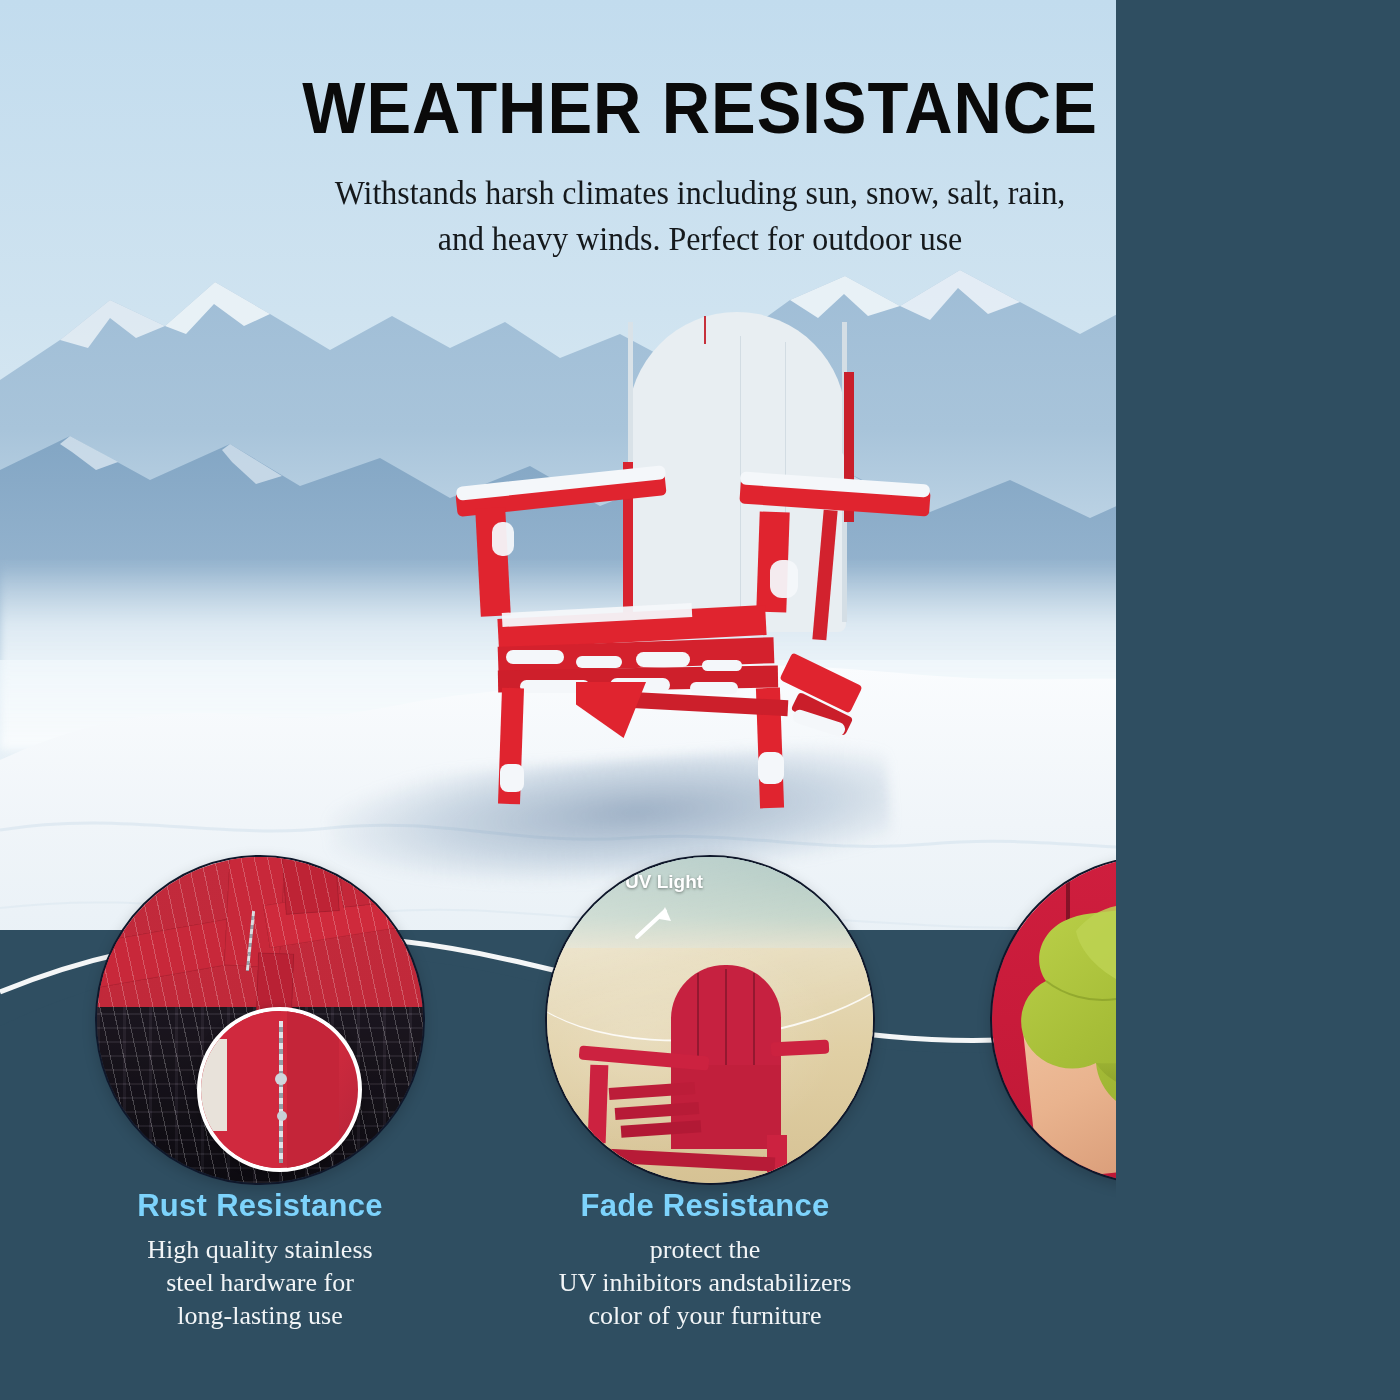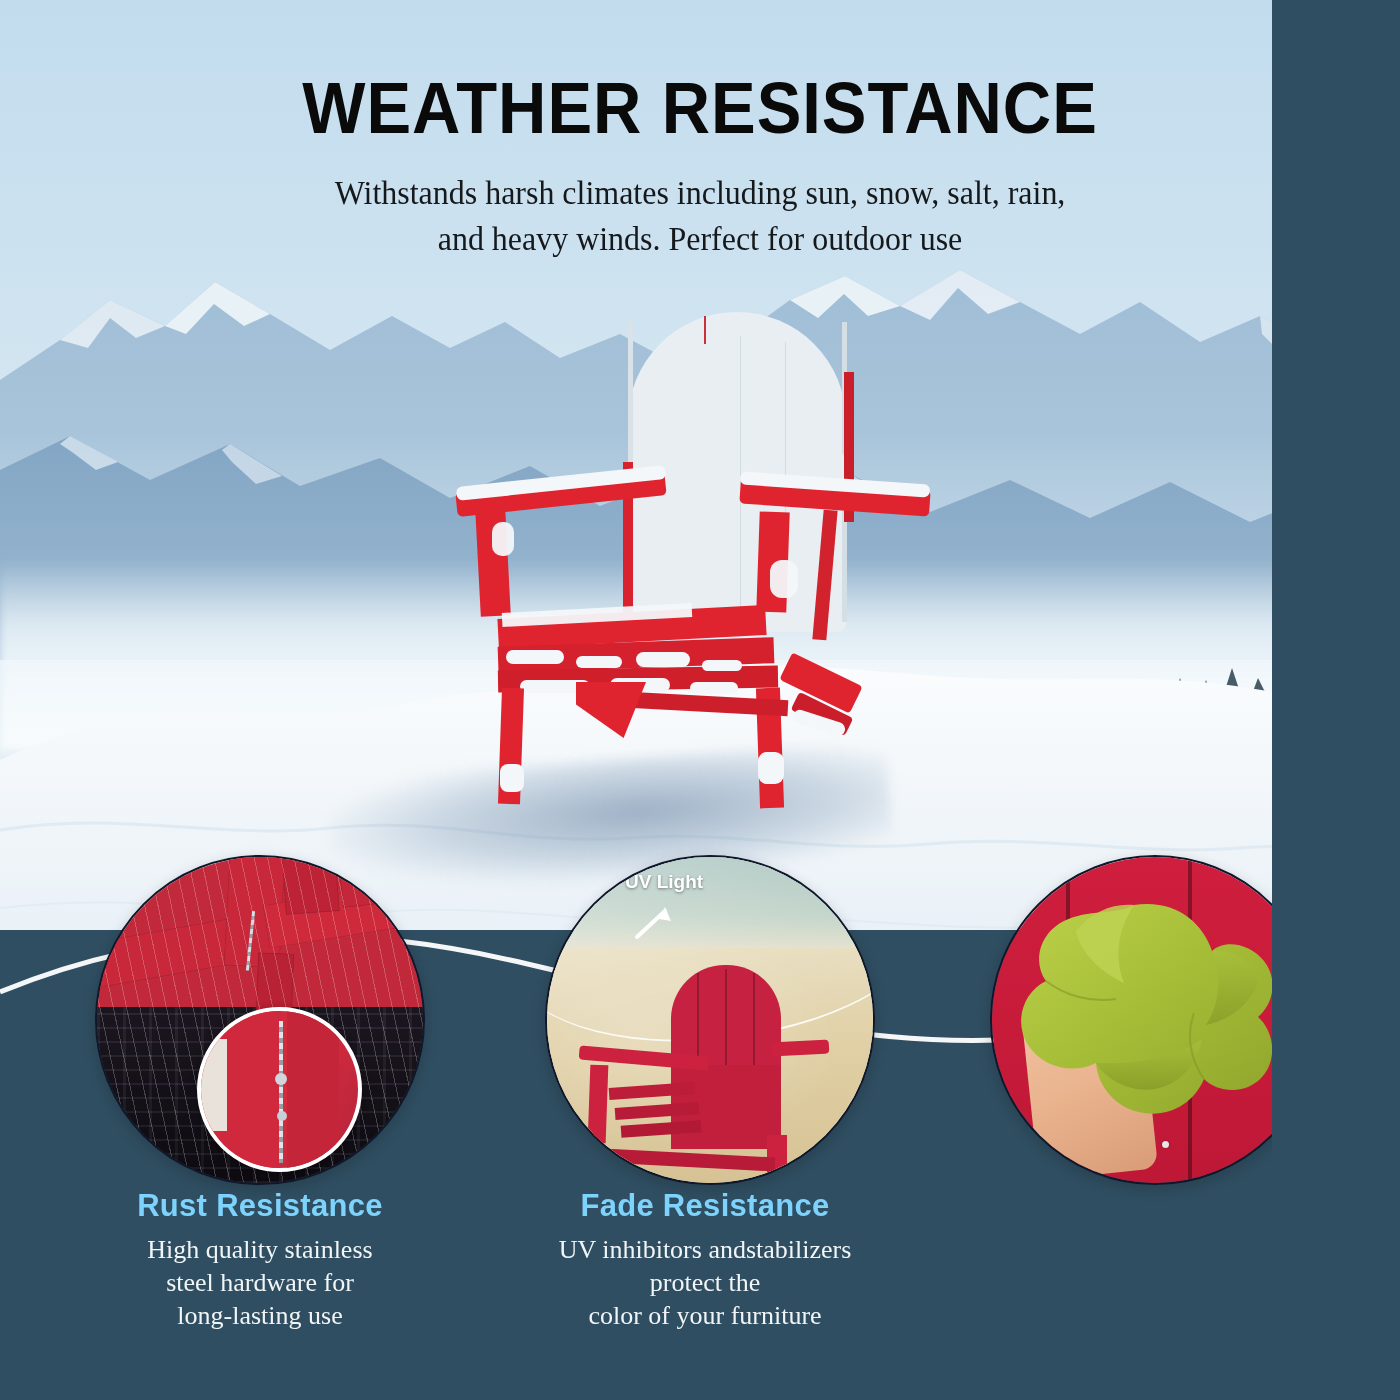--- a/index.html
+++ b/index.html
@@ -3,21 +3,21 @@
 <meta charset="utf-8">
 <style>
   * { margin:0; padding:0; box-sizing:border-box; }
   html,body{ width:1400px; height:1400px; }
   body{
     font-family:"Liberation Sans", sans-serif;
     background:#2F4E61;
     overflow:hidden;
     position:relative;
   }
-  #stage{ position:absolute; inset:0; width:1272px; height:1400px; overflow:hidden; }
+  #stage{ position:absolute; inset:0; width:1116px; height:1400px; overflow:hidden; }
 
   
   .hero{
     position:absolute; left:0; top:0; width:1400px; height:1040px;
     overflow:hidden;
   }
   .sky{
     position:absolute; inset:0;
     background:linear-gradient(180deg,#C2DCEE 0%,#CFE3F0 30%,#DCEBF4 55%,#E8F1F7 75%,#EFF5F9 100%);
   }
@@ -409,20 +409,20 @@
     <div class="feat-desc">
       <div>High quality stainless</div>
       <div>steel hardware for</div>
       <div>long-lasting use</div>
     </div>
   </div>
 
   <div class="feat" id="feat2">
     <div class="feat-title">Fade Resistance</div>
     <div class="feat-desc">
+      <div>protect the</div>
       <div>UV inhibitors andstabilizers</div>
-      <div>protect the</div>
       <div>color of your furniture</div>
     </div>
   </div>
 
 
 </div>
 
 </body></html>

